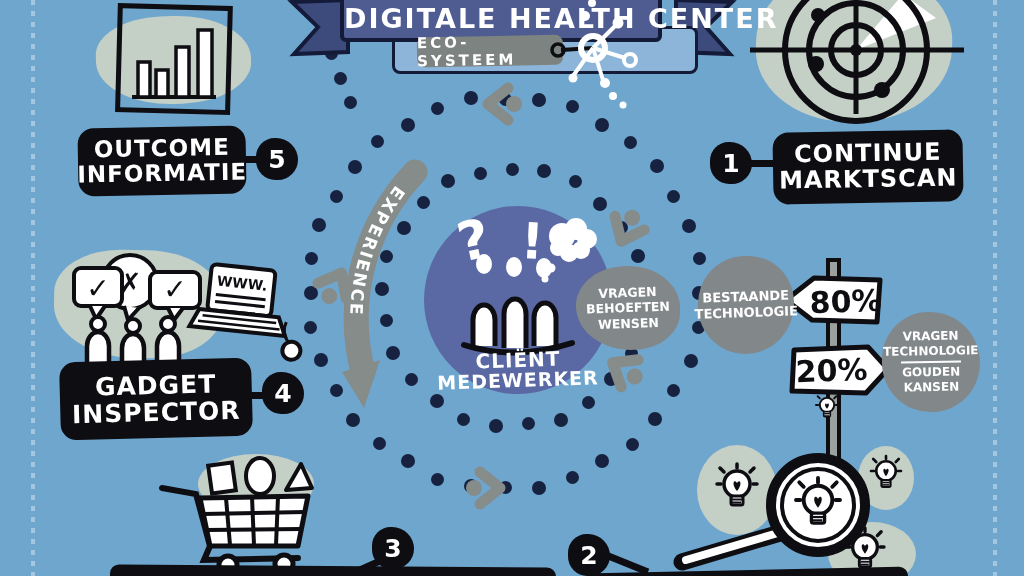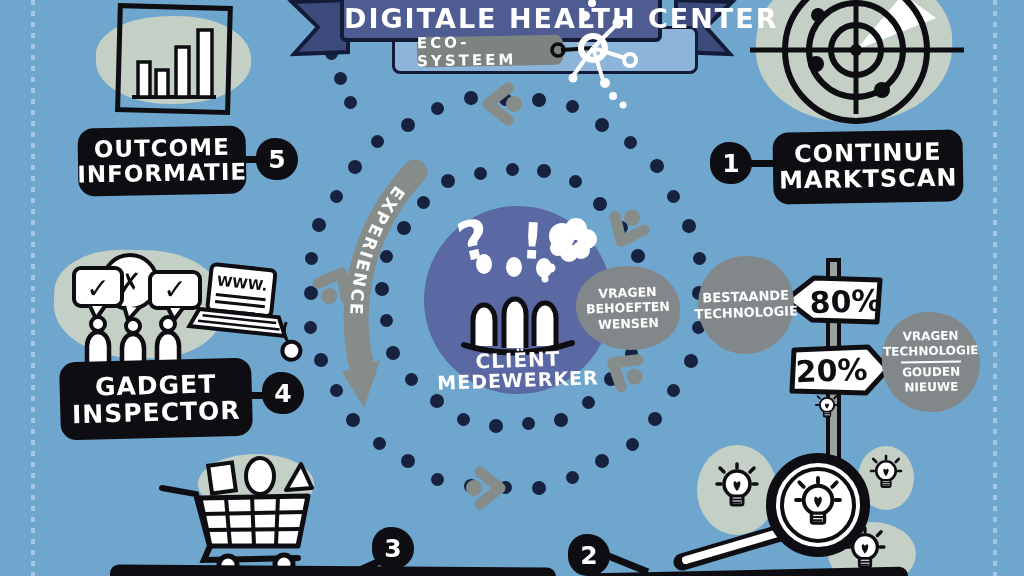--- a/index.html
+++ b/index.html
@@ -328,21 +328,21 @@
   </svg>
   <div class="grayblob" id="tech-existing">
     <span>BESTAANDE</span>
     <span>TECHNOLOGIE</span>
   </div>
   <div class="grayblob" id="tech-new">
     <span>VRAGEN</span>
     <span>TECHNOLOGIE</span>
     <div class="tech-divider"></div>
     <span>GOUDEN</span>
-    <span>NIEUWE</span>
+    <span>KANSEN</span>
   </div>
 
   <svg class="abs fg" style="left:148px;top:452px" width="195" height="124">
     <ellipse cx="108" cy="32" rx="58" ry="30" fill="#c4cfc6"></ellipse>
     <rect x="62" y="12" width="24" height="28" fill="#fff" stroke="#0d0d12" stroke-width="4" transform="rotate(-8 74 26)"></rect>
     <ellipse cx="112" cy="24" rx="14" ry="18" fill="#fff" stroke="#0d0d12" stroke-width="4"></ellipse>
     <polygon points="138,38 164,36 153,12" fill="#fff" stroke="#0d0d12" stroke-width="4" stroke-linejoin="round"></polygon>
     <path d="M14,36 L48,42 L62,94" fill="none" stroke="#0d0d12" stroke-width="6" stroke-linecap="round"></path>
     <polygon points="52,46 160,44 150,94 62,94" fill="#fff" stroke="#0d0d12" stroke-width="5" stroke-linejoin="round"></polygon>
     <line x1="78" y1="46" x2="82" y2="93" stroke="#0d0d12" stroke-width="4"></line>

